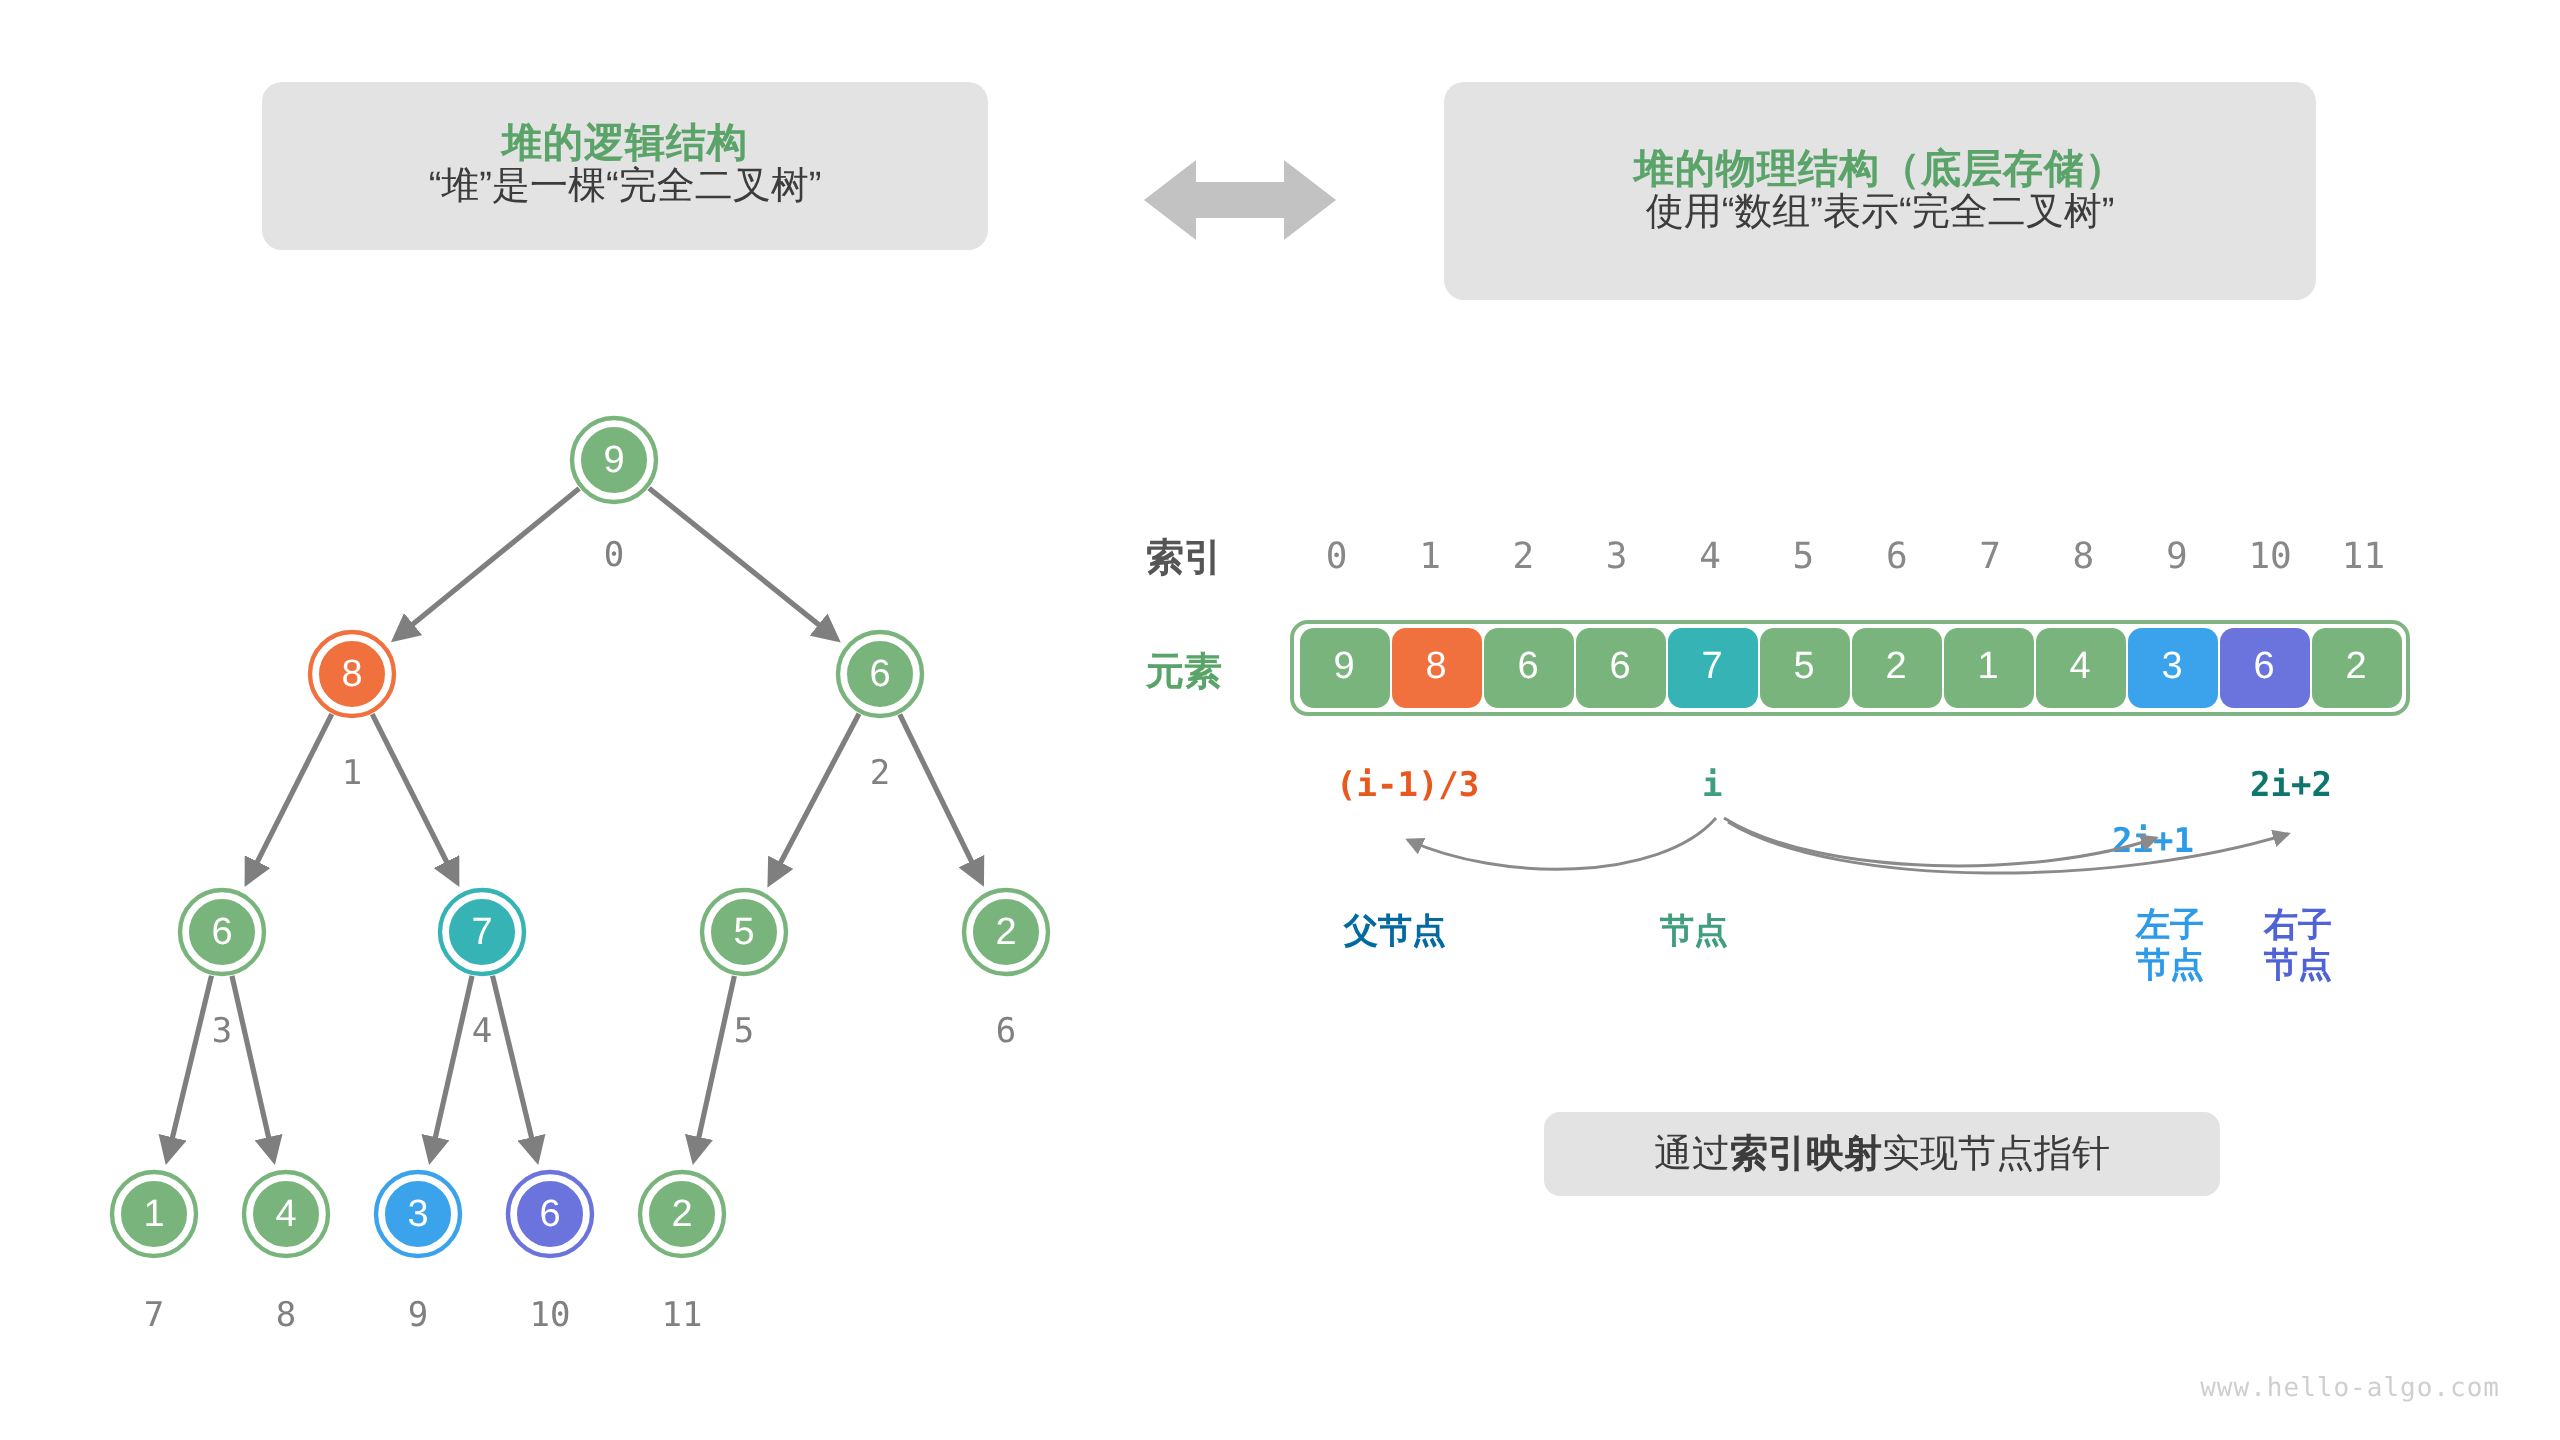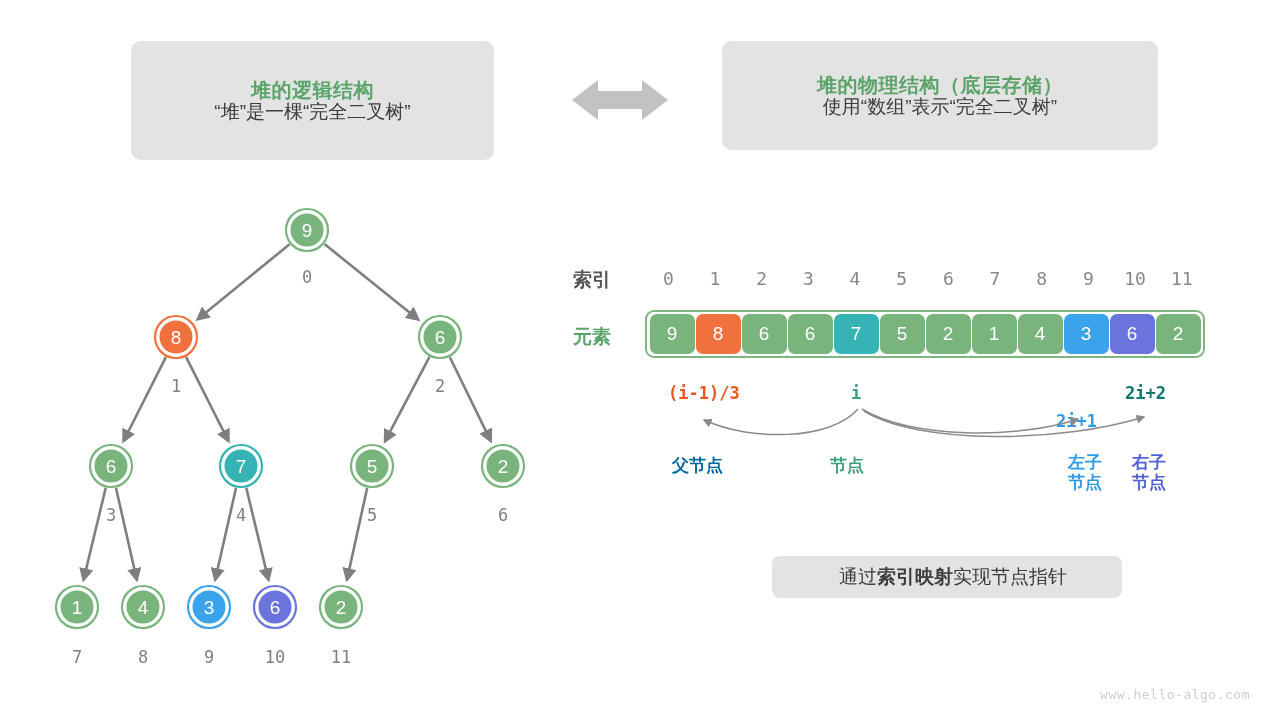--- a/index.html
+++ b/index.html
@@ -32,21 +32,21 @@
     font-size: 20px;
     letter-spacing: 0.5px;
     line-height: 1.1;
   }
   .panel-sub {
     color: #3c3c3c;
     font-size: 19px;
     margin-top: 1px;
     line-height: 1.1;
   }
-  #panel-left  { left: 131px; top: 41px;  width: 363px; height: 119px; }
+  #panel-left  { left: 131px; top: 41px;  width: 363px; height: 84px; }
   #panel-right { left: 722px; top: 41px;  width: 436px; height: 109px; align-items: center; }
 
   
   #swap-arrow {
     position: absolute;
     left: 572px;
     top: 78px;
     width: 96px;
     height: 44px;
   }
@@ -170,21 +170,20 @@
     width: 338px;
     height: 42px;
     background: #e3e3e3;
     border-radius: 8px;
     display: flex;
     align-items: center;
     justify-content: center;
     color: #3c3c3c;
     font-size: 19px;
     white-space: nowrap;
-    padding-left: 12px;
   }
   #note-tag b { font-weight: bold; }
 
   
   #watermark {
     position: absolute;
     right: 30px;
     bottom: 18px;
     color: #cfcfcf;
     font-family: "DejaVu Sans Mono", "Liberation Mono", monospace;

